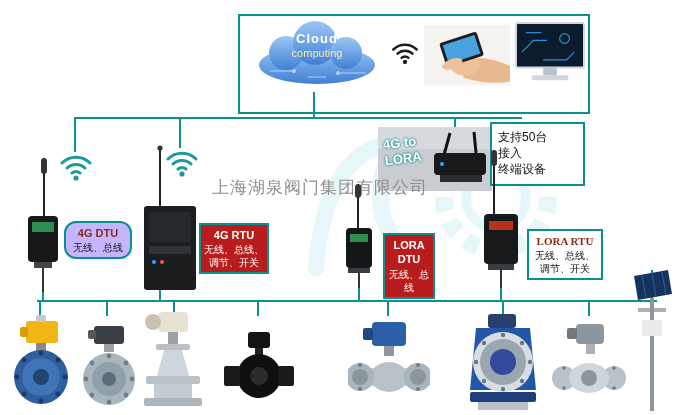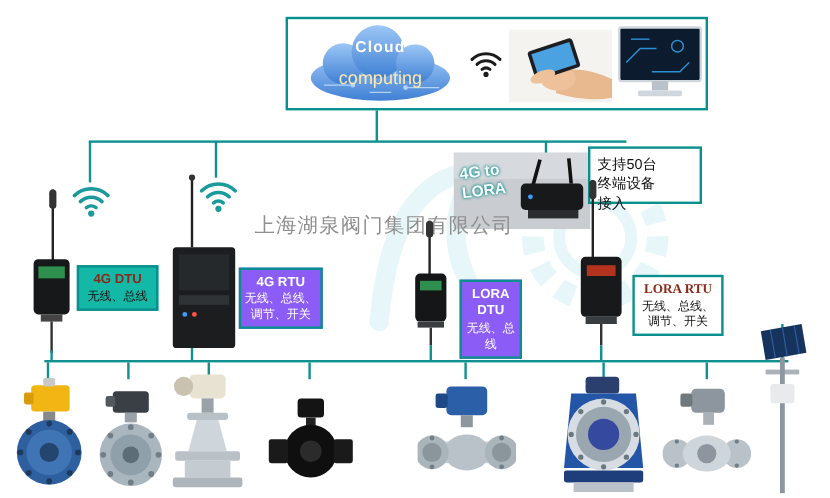--- a/index.html
+++ b/index.html
@@ -1,30 +1,30 @@
 <!DOCTYPE html>
 <html><head>
 <meta charset="utf-8">
 <style>
   html,body{margin:0;padding:0;background:#ffffff;font-family:"Liberation Sans","DejaVu Sans",sans-serif;}
   .canvas{position:relative;width:692px;height:415px;background:#fff;overflow:hidden;}
   .abs{position:absolute;}
   .line{position:absolute;background:#0f9190;}
-  .top-box{position:absolute;left:238px;top:14px;width:352px;height:78px;border:2px solid #0a8f8f;background:#fff;box-sizing:border-box;}
+  .top-box{position:absolute;left:238px;top:14px;width:352px;height:100px;border:2px solid #0a8f8f;background:#fff;box-sizing:border-box;}
   .cloud-wrap{position:absolute;left:8px;top:3px;width:138px;height:68px;}
   .cloud-text{position:absolute;left:0;top:12px;width:138px;text-align:center;color:#fff;}
   .cloud-title{font-size:13px;font-weight:bold;letter-spacing:1px;}
-  .cloud-sub{font-size:15px;color:#ffe9a8;margin-top:11px;}
+  .cloud-sub{font-size:11px;color:#ffe9a8;margin-top:1px;}
   .label-box{position:absolute;border:2px solid #0a8f8f;box-sizing:border-box;text-align:center;padding:3px 3px;font-size:10px;line-height:1.3;}
-  .label-cream{background:#14b8a6;color:#111;}
+  .label-cream{background:#c4b5fd;color:#111;border-radius:12px;}
   .label-white{background:#ffffff;color:#111;font-family:Liberation Serif, serif;}
-  .label-teal{background:#8b5cf6;color:#fff;}
+  .label-teal{background:#b91c1c;color:#fff;}
   .lb-title{font-weight:bold;font-size:11px;margin-bottom:1px;}
   .label-cream .lb-title,.label-white .lb-title{color:#8b2a1a;}
-  .callout{position:absolute;left:490px;top:122px;width:95px;height:48px;border:2px solid #0a8f8f;background:#fff;box-sizing:border-box;padding:5px 6px;font-size:12px;line-height:1.35;color:#111;}
+  .callout{position:absolute;left:490px;top:122px;width:95px;height:64px;border:2px solid #0a8f8f;background:#fff;box-sizing:border-box;padding:5px 6px;font-size:12px;line-height:1.35;color:#111;}
   .company-mark{position:absolute;left:212px;top:176px;font-size:17px;color:#8f8f8f;letter-spacing:1px;white-space:nowrap;}
   .gateway-photo{position:absolute;left:378px;top:127px;width:114px;height:64px;}
   .gateway-text{position:absolute;left:6px;top:8px;color:#fff;font-weight:bold;font-size:13px;line-height:1.25;transform:rotate(-7deg);text-shadow:0 0 3px #0a8f8f,0 0 2px #0a8f8f;}
   .bgmark{position:absolute;left:256px;top:88px;width:330px;height:210px;opacity:0.22;pointer-events:none;}
 </style>
 </head>
 <body>
 
 <div class="canvas">
 
@@ -130,22 +130,22 @@
       <circle cx="64" cy="37" r="2" fill="#3aa0ff"></circle>
     </svg>
     <div class="gateway-text">
       <div>4G to</div>
       <div>LORA</div>
     </div>
   </div>
 
   <div class="callout">
     <div>支持50台</div>
+    <div>接入</div>
     <div>终端设备</div>
-    <div>接入</div>
   </div>
 
   <div class="company-mark">上海湖泉阀门集团有限公司</div>
 
   <svg class="abs" style="left:22px;top:156px" width="48" height="140" viewBox="0 0 48 140">
     <line x1="22" y1="2" x2="22" y2="62" stroke="#222" stroke-width="2"></line>
     <rect x="19" y="2" width="6" height="16" rx="3" fill="#333"></rect>
     <rect x="6" y="60" width="30" height="46" rx="4" fill="#16181a"></rect>
     <rect x="10" y="66" width="22" height="10" fill="#2f8f4f"></rect>
     <rect x="12" y="106" width="18" height="6" fill="#444"></rect>

